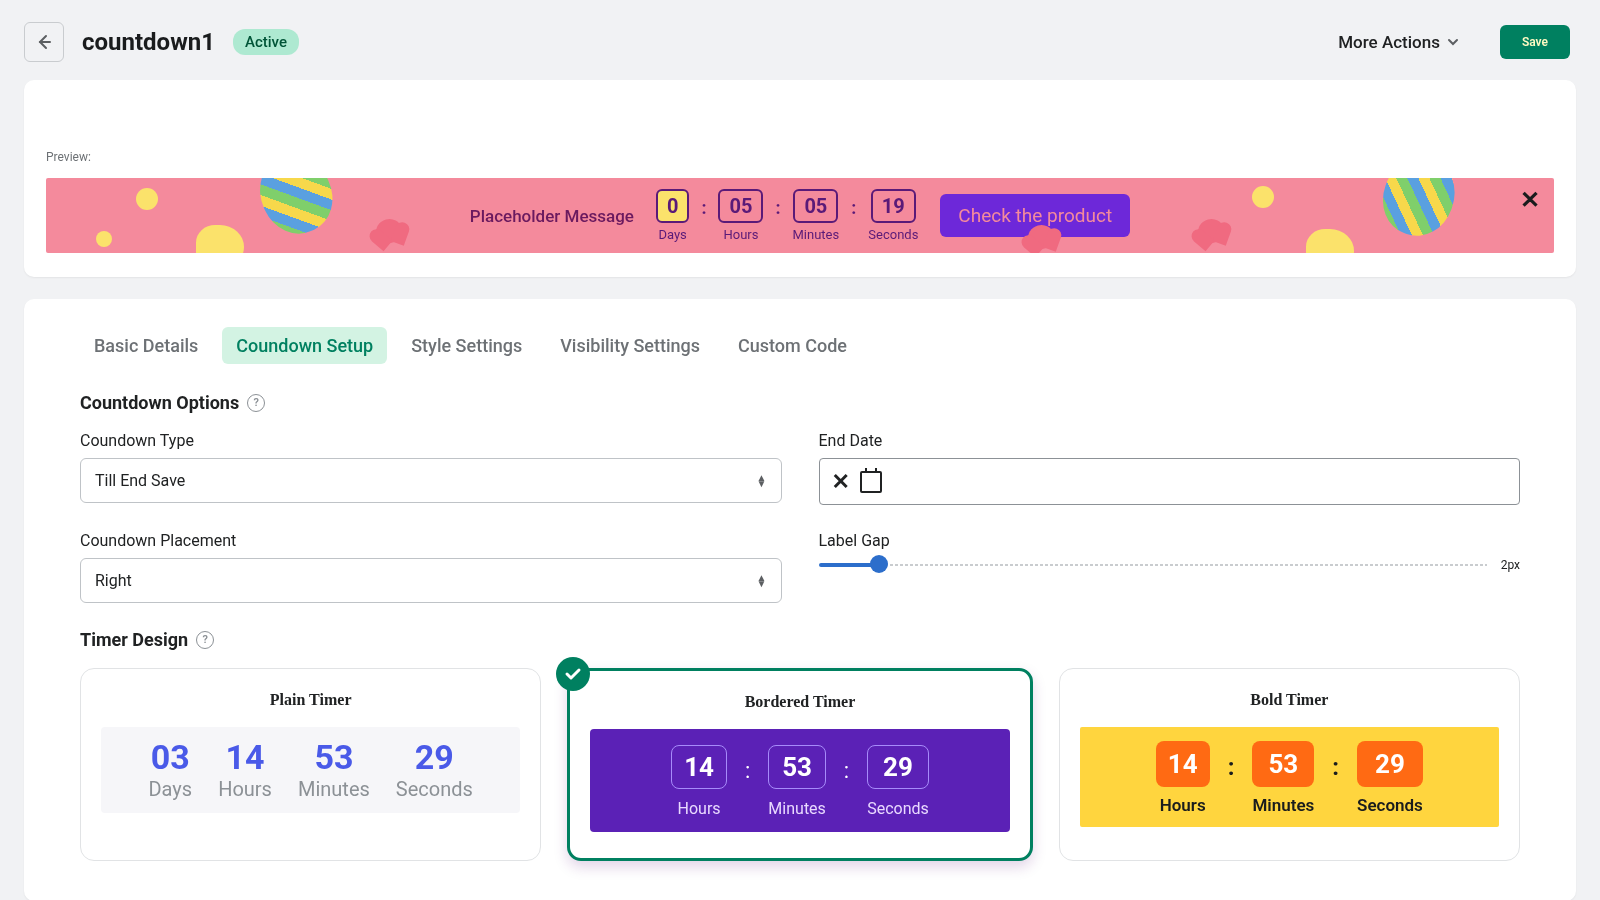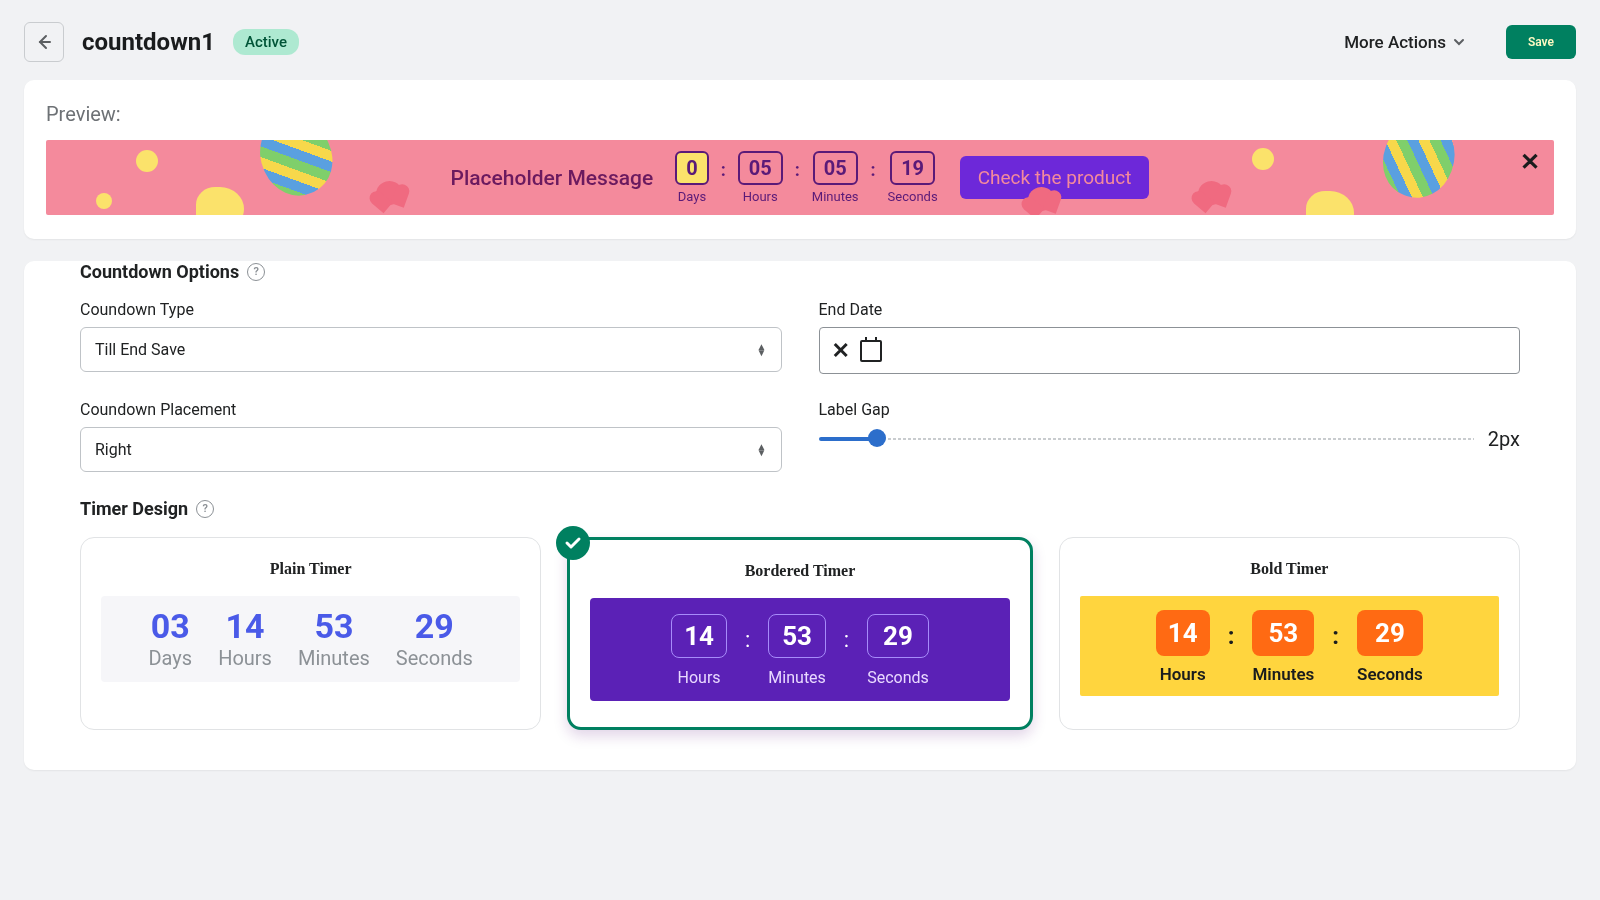--- a/index.html
+++ b/index.html
@@ -1,34 +1,34 @@
 <!DOCTYPE html>
 <html><head>
 <meta charset="utf-8">
 <style>
   * { box-sizing: border-box; margin: 0; padding: 0; font-family: -apple-system, BlinkMacSystemFont, "Segoe UI", Roboto, Helvetica, Arial, sans-serif; }
   body { background: #f1f2f4; color: #202223; width: 1600px; height: 900px; overflow: hidden; }
 
   
-  .topbar { display: flex; align-items: center; padding: 22px 24px 18px 24px; gap: 18px; }
+  .topbar { display: flex; align-items: center; padding: 22px 30px 18px 24px; gap: 18px; }
   .back-btn { width: 40px; height: 40px; border: 1px solid #c9cccf; border-radius: 6px; background: #fff0; display: flex; align-items: center; justify-content: center; cursor: pointer; }
   .page-title { font-size: 24px; font-weight: 700; color: #1a1c1d; }
   .badge { background: #aee9d1; color: #005437; font-size: 15px; font-weight: 500; padding: 4px 12px; border-radius: 12px; }
   .topbar-spacer { flex: 1; }
   .more-actions { display: flex; align-items: center; gap: 6px; font-size: 17px; font-weight: 500; color: #202223; cursor: pointer; padding: 8px 12px; }
   .save-btn { background: #008060; color: #fef9c3; border: none; padding: 10px 22px; border-radius: 6px; font-size: 12px; font-weight: 600; cursor: pointer; margin-left: 10px; }
 
   
   .card { background: #fff; border-radius: 10px; margin: 0 24px 22px 24px; box-shadow: 0 1px 2px rgba(0,0,0,0.06); }
   .preview-card { padding: 22px 22px 24px 22px; }
-  .preview-label { color: #6d7175; font-size: 20px; margin-bottom: 14px; }
+  .preview-label { color: #6d7175; font-size: 12px; margin-bottom: 14px; margin-top: 48px; }
 
   
   .banner { position: relative; background: #f48a9c; height: 75px; display: flex; align-items: center; justify-content: center; gap: 22px; border-radius: 2px; overflow: hidden; }
-  .banner .msg { color: #6b1a5f; font-size: 21px; font-weight: 500; }
+  .banner .msg { color: #6b1a5f; font-size: 17px; font-weight: 500; }
   .banner .close { position: absolute; right: 14px; top: 8px; font-size: 24px; font-weight: 700; cursor: pointer; color:#1a1c1d; }
   .banner-timer { display: flex; align-items: flex-start; gap: 12px; }
   .bt-unit { display: flex; flex-direction: column; align-items: center; gap: 4px; }
   .bt-box { border: 2px solid #5a1a78; border-radius: 6px; padding: 3px 9px; color: #5a1a78; font-weight: 700; font-size: 20px; background: #fff0; }
   .bt-box.first { background: #fbe26b; }
   .bt-label { font-size: 13px; color: #5a1a78; }
   .bt-colon { color: #5a1a78; font-weight: 700; font-size: 18px; align-self: center; margin-top: -16px; }
   .banner-cta { background: #6d28d9; color: #f48a9c; padding: 10px 18px; border-radius: 6px; font-size: 19px; cursor: pointer; }
 
   
@@ -59,21 +59,21 @@
   .date-box .val { flex: 1; display:flex; align-items:center; gap:6px; }
   .date-box .xicon { font-size: 22px; cursor:pointer; font-weight:700; }
   .date-box .calicon { width:22px; height:22px; border:2px solid #202223; border-radius:2px; position:relative; cursor:pointer; }
   .date-box .calicon::before { content:''; position:absolute; top:-5px; left:3px; right:3px; height:4px; border-left:2px solid #202223; border-right:2px solid #202223; }
 
   .slider-row { display:flex; align-items:center; gap:14px; margin-top: 6px; }
   .slider-track { flex:1; height:6px; position:relative; }
   .slider-fill { position:absolute; left:0; top:1px; height:4px; width:9%; background:#2c6ecb; border-radius:2px; }
   .slider-dots { position:absolute; left:9%; right:0; top:1px; height:4px; background-image: radial-gradient(circle,#c9cccf 1.2px,transparent 1.2px); background-size:5px 4px; }
   .slider-thumb { position:absolute; left:9%; top:-7px; width:18px; height:18px; background:#2c6ecb; border-radius:50%; transform:translateX(-50%); cursor:pointer; }
-  .slider-val { font-size:20px; color:#202223; }
+  .slider-val { font-size:12px; color:#202223; }
 
   
   .designs { display:flex; gap:26px; margin-top:10px; }
   .design-card { flex:1; border:1px solid #e1e3e5; border-radius:14px; padding:22px 20px 26px 20px; position:relative; cursor:pointer; background:#fff; }
   .design-card.selected { border:3px solid #008060; box-shadow: 0 6px 14px rgba(90,16,120,0.18); }
   .design-check { position:absolute; left:-14px; top:-14px; width:34px; height:34px; background:#008060; border-radius:50%; display:flex; align-items:center; justify-content:center; color:#fff; font-size:20px; font-weight:700; }
   .design-title { text-align:center; font-size:16px; font-weight:700; margin-bottom:18px; font-family: Georgia, 'Times New Roman', serif; }
 
   
   .plain-wrap { background:#f6f6f9; padding:10px 14px 12px 14px; border-radius:4px; display:flex; justify-content:center; gap:26px; font-family: Georgia, 'Times New Roman', serif; }
@@ -158,20 +158,27 @@
       </div>
     </div>
 
     <div class="banner-cta">Check the product</div>
     <div class="close">✕</div>
   </div>
 </div>
 
 <div class="card main-card">
 
+  <div class="tabs">
+    <div class="tab">Basic Details</div>
+    <div class="tab active">Coundown Setup</div>
+    <div class="tab">Style Settings</div>
+    <div class="tab">Visibility Settings</div>
+    <div class="tab">Custom Code</div>
+  </div>
 
   <div class="section-title">
     <span>Countdown Options</span>
     <span class="help-icon">?</span>
   </div>
 
   <div class="fields-row">
     <div class="field">
       <div class="field-label">Coundown Type</div>
       <div class="select-box">

